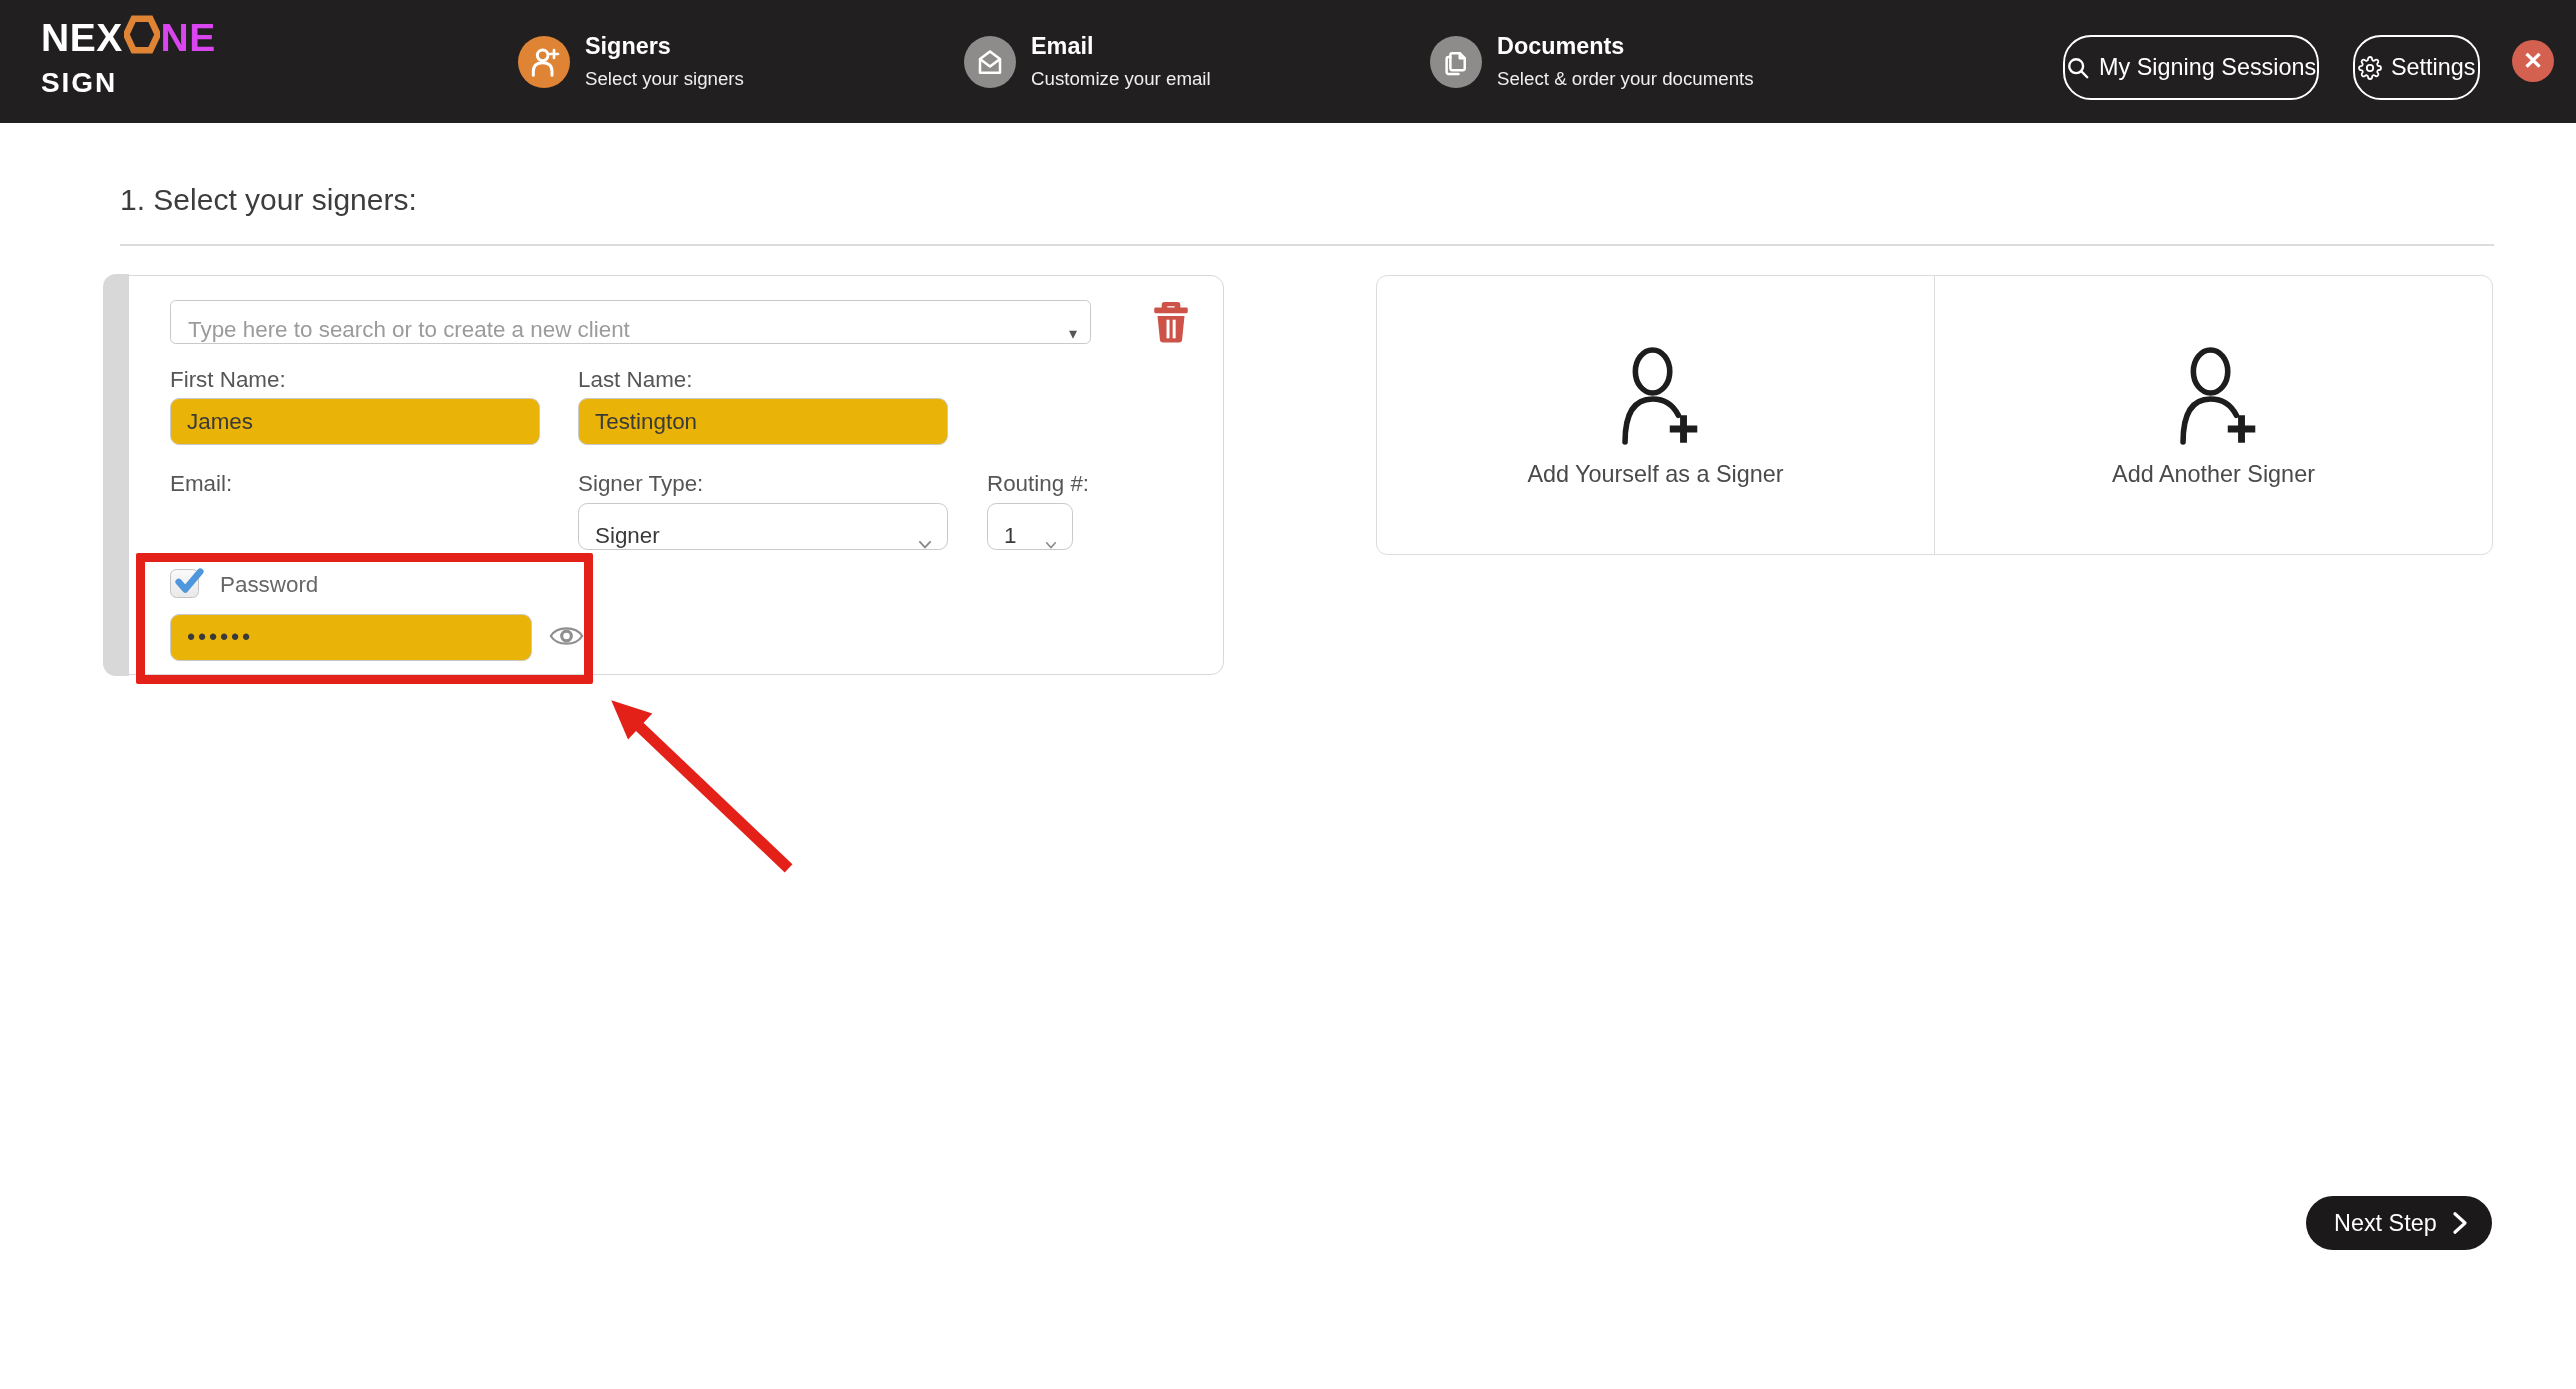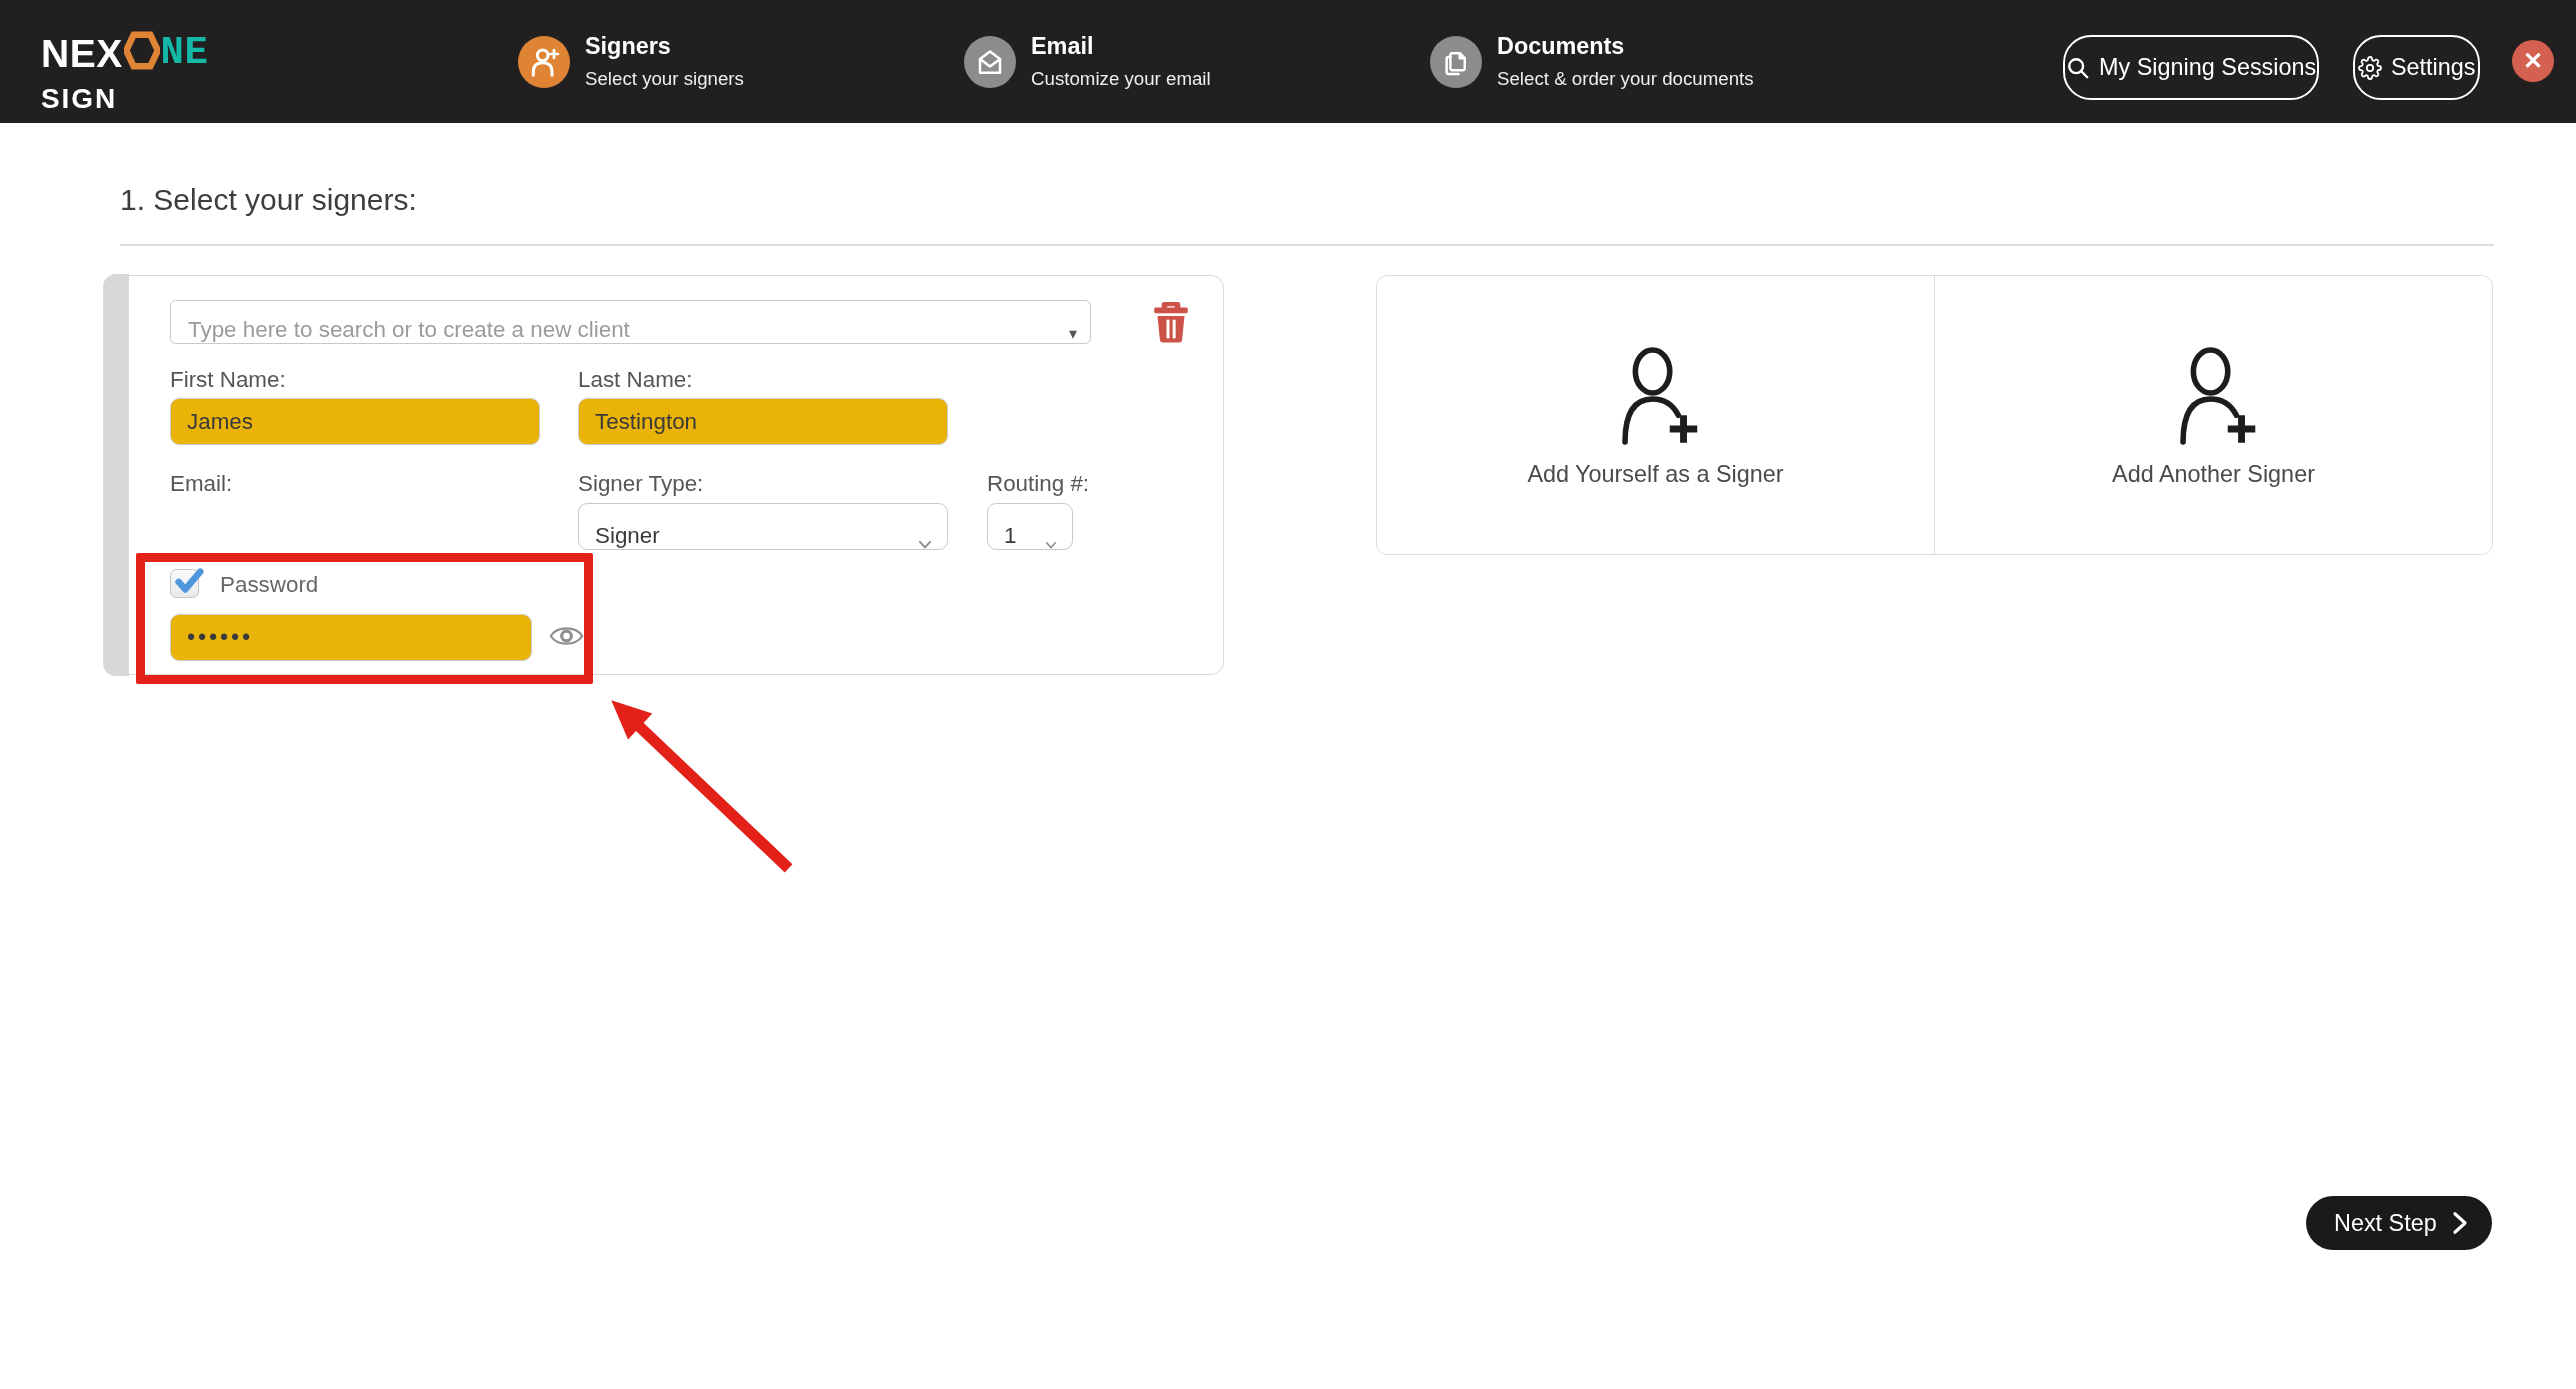--- a/index.html
+++ b/index.html
@@ -10,23 +10,23 @@
     position: relative; overflow: hidden;
     color: #3d3d3d;
   }
   #stage { position: absolute; inset: 0; }
 
   
   .header {
     position: absolute; left: 0; top: 0; width: 2576px; height: 123px;
     background: #211f20;
   }
-  .logo { position: absolute; left: 41px; top: 15px; line-height: 1; margin-top: 16px; }
+  .logo { position: absolute; left: 41px; top: 15px; line-height: 1; }
   .logo-main { font-size: 39px; font-weight: bold; letter-spacing: 0.5px; color: #ffffff; display: flex; align-items: center; }
-  .logo-orange { color: #14b8a6; font-family: Liberation Mono, monospace; }
+  .logo-orange { color: #d946ef; }
   .logo-hex { margin: 0 0.9px; display: inline-block; }
   .logo-sub { font-size: 28px; font-weight: bold; letter-spacing: 1.9px; color: #ffffff; margin-top: 9.3px; }
 
   .nav-item { position: absolute; top: 0; height: 123px; display: flex; align-items: center; cursor: pointer; }
   .nav-circle {
     width: 52px; height: 52px; border-radius: 50%;
     display: flex; align-items: center; justify-content: center; flex: none;
   }
   .nav-texts { margin-left: 15px; }
   .nav-title { color: #ffffff; font-size: 23.4px; font-weight: 600; }

